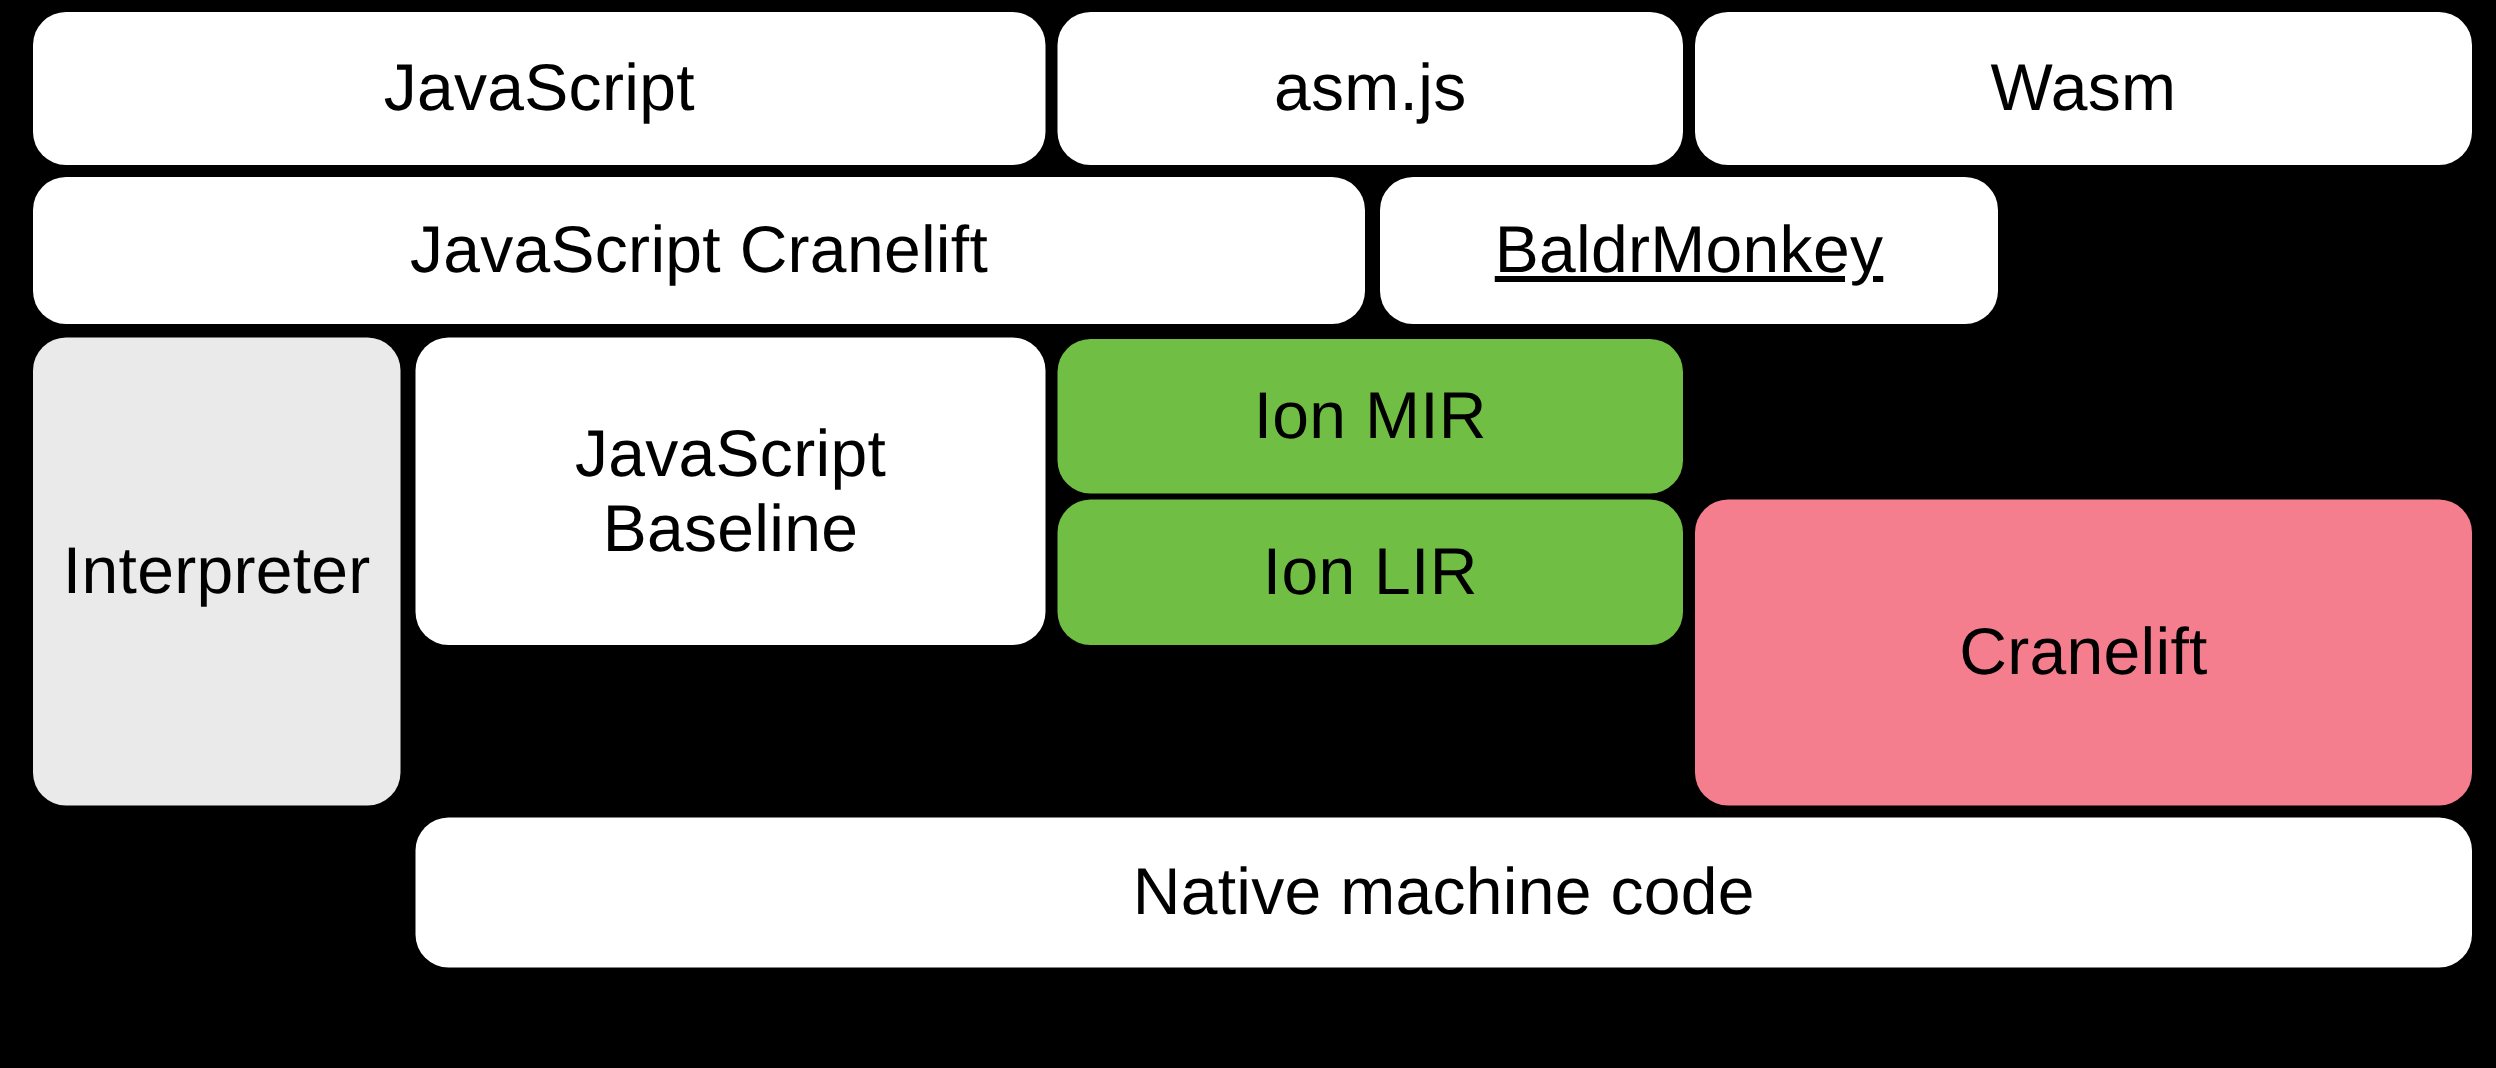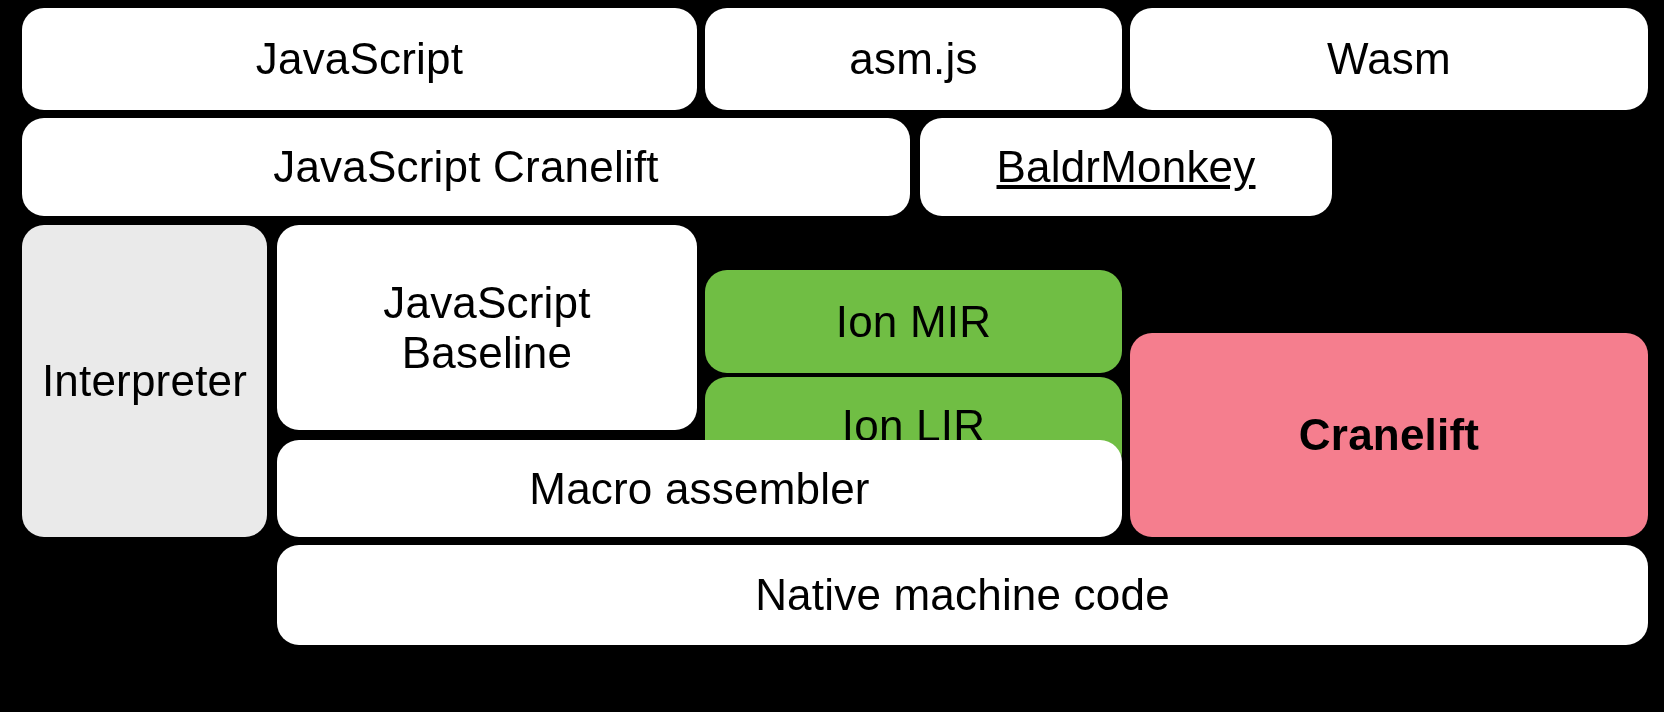--- a/index.html
+++ b/index.html
@@ -31,38 +31,38 @@
     font-family: "Liberation Sans", sans-serif;
     font-size: 44px;
     line-height: 1.12;
     font-weight: 400;
     letter-spacing: 0.2px;
     white-space: pre-line;
     user-select: none;
   }
   .fill-white  { background: #ffffff; }
   .fill-gray   { background: #eaeaea; }
-  .fill-green  { background: #70be44; margin-top: 44px; }
+  .fill-green  { background: #70be44; }
   .fill-pink   { background: #f57e8e; }
 
   
   .n-javascript        { left: 22px;   top: 8px;   width: 675px; height: 102px; }
   .n-asmjs             { left: 705px;  top: 8px;   width: 417px; height: 102px; }
   .n-wasm              { left: 1130px; top: 8px;   width: 518px; height: 102px; }
 
   
   .n-js-bytecode       { left: 22px;   top: 118px; width: 888px; height: 98px; }
   .n-baldrmonkey       { left: 920px;  top: 118px; width: 412px; height: 98px; text-decoration: underline; }
 
   
   .n-interpreter       { left: 22px;   top: 225px; width: 245px; height: 312px; }
   .n-js-baseline       { left: 277px;  top: 225px; width: 420px; height: 205px; }
   .n-ion-mir           { left: 705px;  top: 226px; width: 417px; height: 103px; }
   .n-ion-lir           { left: 705px;  top: 333px; width: 417px; height: 97px;  }
-  .n-cranelift         { left: 1130px; top: 333px; width: 518px; height: 204px; font-weight: bold; }
+  .n-cranelift         { left: 1130px; top: 333px; width: 518px; height: 204px; }
   .n-macro-assembler   { left: 277px;  top: 440px; width: 845px; height: 97px;  }
 
   
   .n-native-code       { left: 277px;  top: 545px; width: 1371px; height: 100px; }
 </style>
 </head>
 <body>
 
 <div id="stage">
 
@@ -80,17 +80,16 @@
 
   <div class="node fill-white n-js-baseline">JavaScript
 Baseline</div>
 
   <div class="node fill-green n-ion-mir">Ion MIR</div>
 
   <div class="node fill-green n-ion-lir">Ion LIR</div>
 
   <div class="node fill-pink n-cranelift">Cranelift</div>
 
-  <div class="node fill-white n-macro-assembler">Macro assembler</div>
 
   <div class="node fill-white n-native-code">Native machine code</div>
 
 </div>
 
 </body></html>

